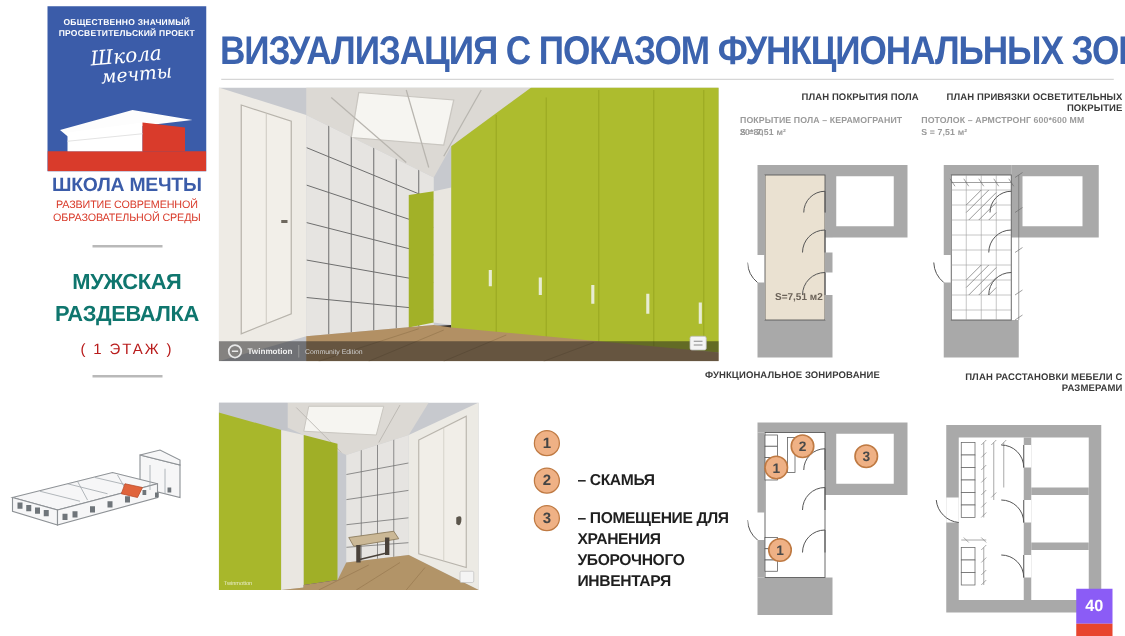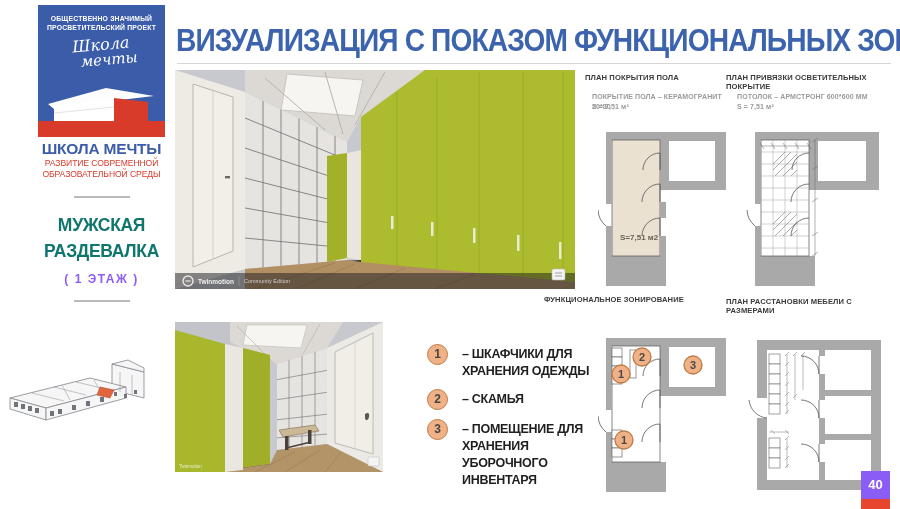--- a/index.html
+++ b/index.html
@@ -14,28 +14,28 @@
     font-family:"DejaVu Serif",serif;font-style:italic;transform:rotate(-5deg);}
   .logo-script .l1{font-size:16px;line-height:16px;}
   .logo-script .l2{font-size:15px;line-height:14px;padding-left:14px;}
   .brand-title{left:30px;top:140px;width:143px;text-align:center;color:#3b5ca9;
     font-size:15.5px;font-weight:bold;letter-spacing:-.2px;}
   .brand-sub{left:34px;top:158px;width:135px;text-align:center;color:#d93b2b;
     font-size:8.6px;font-weight:normal;line-height:10.5px;letter-spacing:-.1px;}
   .divider{height:2px;background:#b9b9b9;width:56px;left:74px;}
   .room-title{left:20px;top:212px;width:163px;text-align:center;color:#0f766e;
     font-size:17.5px;font-weight:bold;line-height:26px;letter-spacing:-.3px;}
-  .room-floor{left:20px;top:272px;width:163px;text-align:center;color:#8b5cf6;
-    font-size:12px;font-weight:bold;letter-spacing:1.5px;}
+  .room-floor{left:20px;top:272px;width:163px;text-align:center;color:#b91c1c;
+    font-size:12px;font-weight:normal;letter-spacing:1.5px;}
   
   .page-title{left:176px;top:22px;width:760px;color:#3c63ae;font-size:32px;font-weight:bold;
     letter-spacing:-1px;transform:scaleX(.88);transform-origin:0 50%;white-space:nowrap;}
   .title-rule{left:177px;top:63px;width:714px;height:1px;background:#d6d6d6;}
   
-  .plan-title{color:#3a3a3a;font-size:7.6px;font-weight:bold;text-align:left;letter-spacing:.1px;}
+  .plan-title{color:#3a3a3a;font-size:7.6px;font-weight:bold;text-align:right;letter-spacing:.1px;}
   .plan-cap{color:#9a9a9a;font-size:7px;font-weight:bold;line-height:10px;letter-spacing:.1px;}
   
   .legend{left:427px;top:344px;width:175px;}
   .legend-item{display:flex;align-items:flex-start;margin-bottom:9px;}
   .lnum{flex:0 0 auto;width:19px;height:19px;border-radius:50%;background:#efb185;
     border:1.6px solid #bf7a43;color:#454545;font-size:12px;font-weight:bold;
     text-align:center;line-height:19px;margin-right:14px;}
   .ltext{color:#1f1f1f;font-size:12.5px;font-weight:bold;line-height:17px;
     letter-spacing:-.3px;padding-top:2px;width:138px;}
   
@@ -419,21 +419,20 @@
         <line x1="74" y1="84" x2="74" y2="66"></line>
       <path d="M74,128 A18,18 0 0 0 56,110"></path>
         <line x1="74" y1="128" x2="74" y2="110"></line>
       <path d="M22,84 A20,20 0 0 1 4,66"></path>
     </g>
   </svg>
 
   <div class="abs legend">
     <div class="legend-item">
       <div class="lnum">1</div>
-      <div class="ltext">– ШКАФЧИКИ ДЛЯ ХРАНЕНИЯ ОДЕЖДЫ</div>
     </div>
     <div class="legend-item">
       <div class="lnum">2</div>
       <div class="ltext">– СКАМЬЯ</div>
     </div>
     <div class="legend-item">
       <div class="lnum">3</div>
       <div class="ltext">– ПОМЕЩЕНИЕ ДЛЯ ХРАНЕНИЯ УБОРОЧНОГО ИНВЕНТАРЯ</div>
     </div>
   </div>

